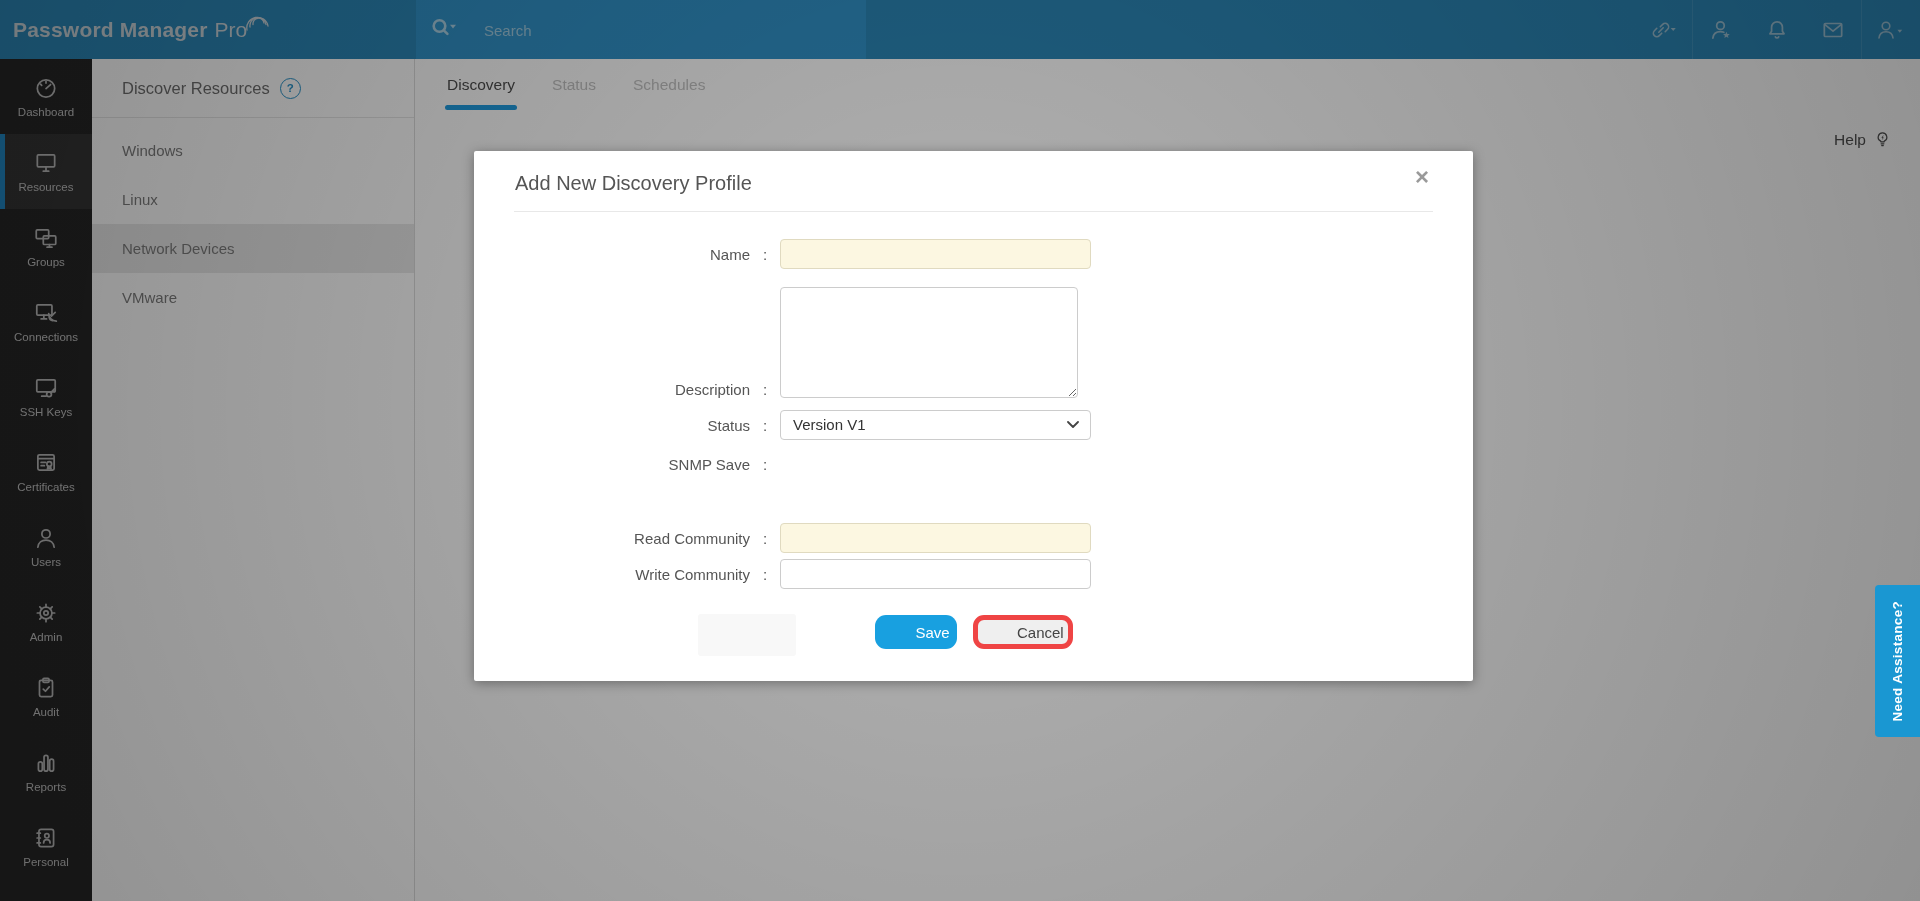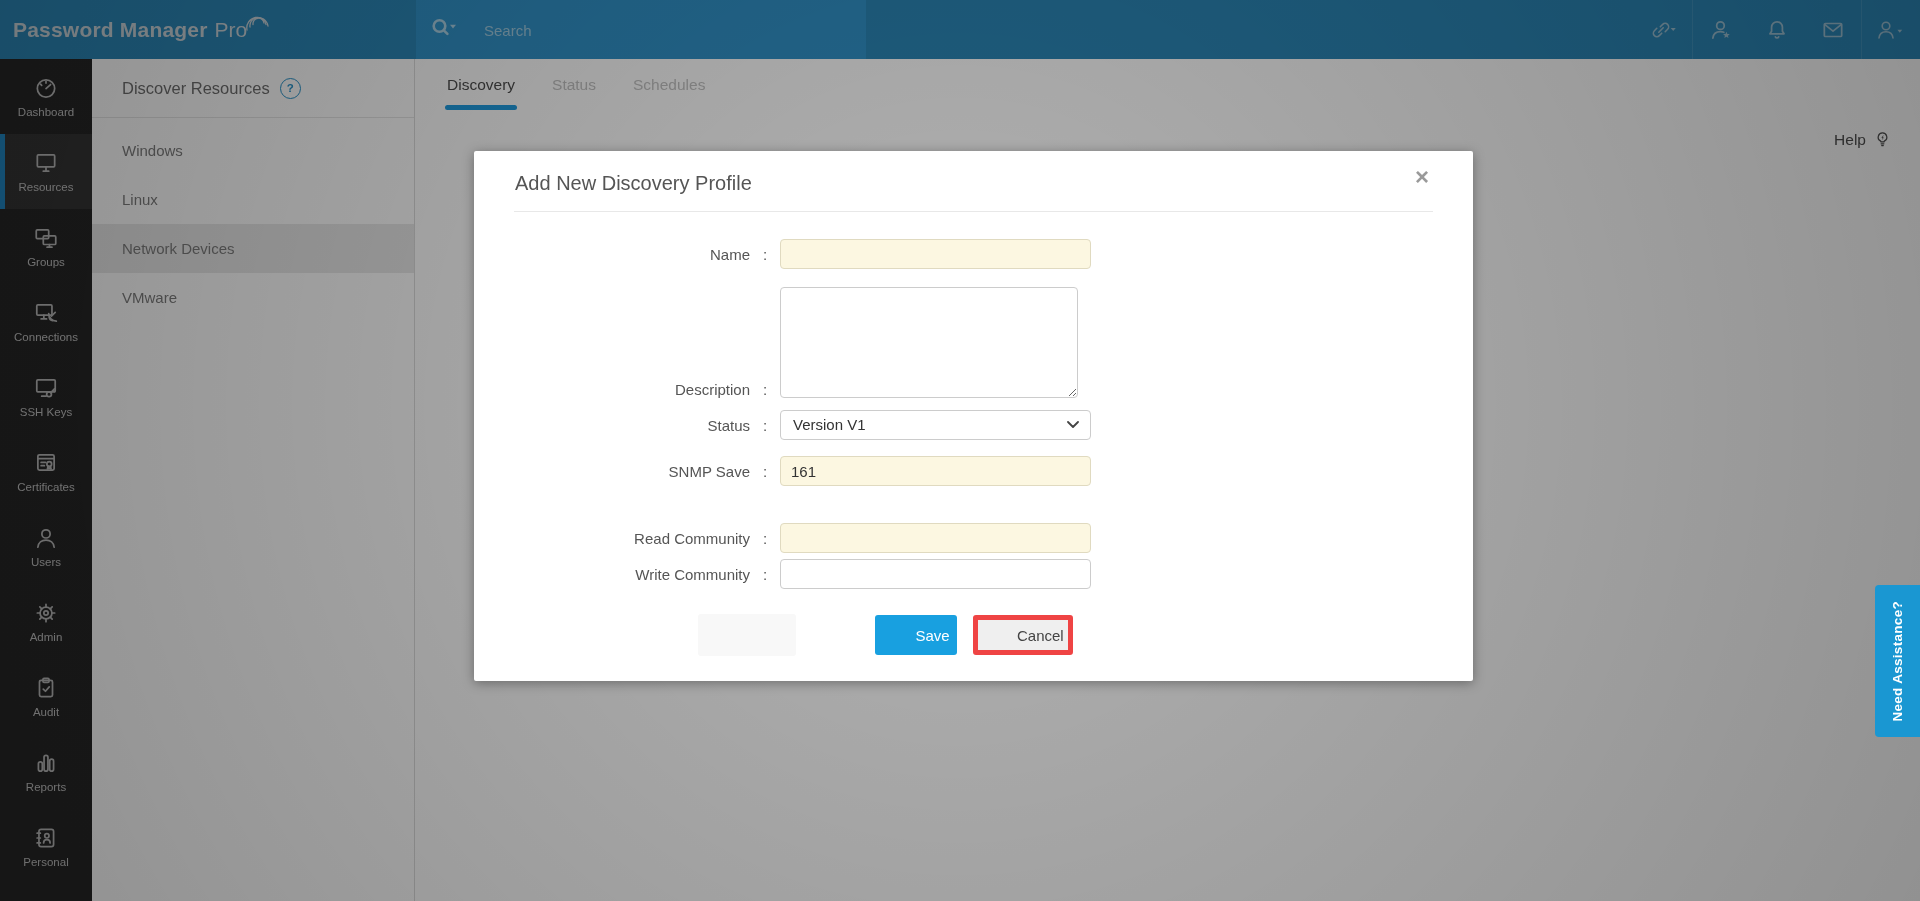--- a/index.html
+++ b/index.html
@@ -63,21 +63,21 @@
   .f-colon{width:30px;text-align:center;font-size:15px;color:#555;}
   .row.top .f-label,.row.top .f-colon{margin-top:5px;}
   .f-input{width:289px;height:28px;padding:0 10px;font-size:15px;color:#333;font-family:inherit;
            border:1px solid #ccc;border-radius:4px;background:#fff;outline:none;}
   .f-input.hl{background:#fcf7e1;border-color:#e0dac0;}
   .f-textarea{width:276px;height:97px;padding:6px 10px;font-size:15px;color:#333;font-family:inherit;
               border:1px solid #ccc;border-radius:4px;resize:both;outline:none;}
   .f-select{position:relative;width:309px;height:28px;border:1px solid #ccc;border-radius:4px;background:#fff;cursor:pointer;}
   .f-select .val{position:absolute;left:12px;top:0;line-height:28px;font-size:15px;color:#333;}
   .f-select svg{position:absolute;right:11px;top:10px;color:#444;}
-  .btn{position:absolute;height:40px;border:none;border-radius:3px;font-size:15px;font-family:inherit;cursor:pointer;padding-left:39px;}
+  .btn{position:absolute;height:34px;border:none;border-radius:11px;font-size:15px;font-family:inherit;cursor:pointer;padding-left:39px;}
   .btn-ghost{left:224px;top:463px;width:98px;height:42px;background:#f8f8f8;border-radius:3px;position:absolute;}
   .btn-save{left:401px;top:464px;width:82px;background:#18a0e0;color:#fff;}
   .btn-cancel{left:499px;top:464px;width:100px;background:#efefef;border:5px solid #ef4444;color:#444;}
 
   
   .assist{position:absolute;right:0;top:585px;width:45px;height:152px;background:#1a97d2;z-index:60;
           border-radius:4px 0 0 4px;display:flex;align-items:center;justify-content:center;cursor:pointer;}
   .assist span{writing-mode:vertical-rl;transform:rotate(180deg);color:#fff;font-size:13.5px;font-weight:bold;letter-spacing:.3px;}
 
   .icn{stroke:currentColor;fill:none;stroke-width:1.6;stroke-linecap:round;stroke-linejoin:round;}
@@ -298,21 +298,20 @@
         <span class="val">Version V1</span>
         <svg width="12" height="8" viewBox="0 0 12 8">
           <path class="icn" style="stroke-width:1.8" d="M1 1l5 5 5-5"></path>
         </svg>
       </div>
     </div>
 
     <div class="row" style="top:305px">
       <span class="f-label">SNMP Save</span>
       <span class="f-colon">:</span>
-      <input class="f-input hl" type="text" value="161" style="">
     </div>
 
     <div class="row" style="top:372px">
       <span class="f-label">Read Community</span>
       <span class="f-colon">:</span>
       <input class="f-input hl" type="text" value="" style="">
     </div>
 
     <div class="row" style="top:408px">
       <span class="f-label">Write Community</span>

